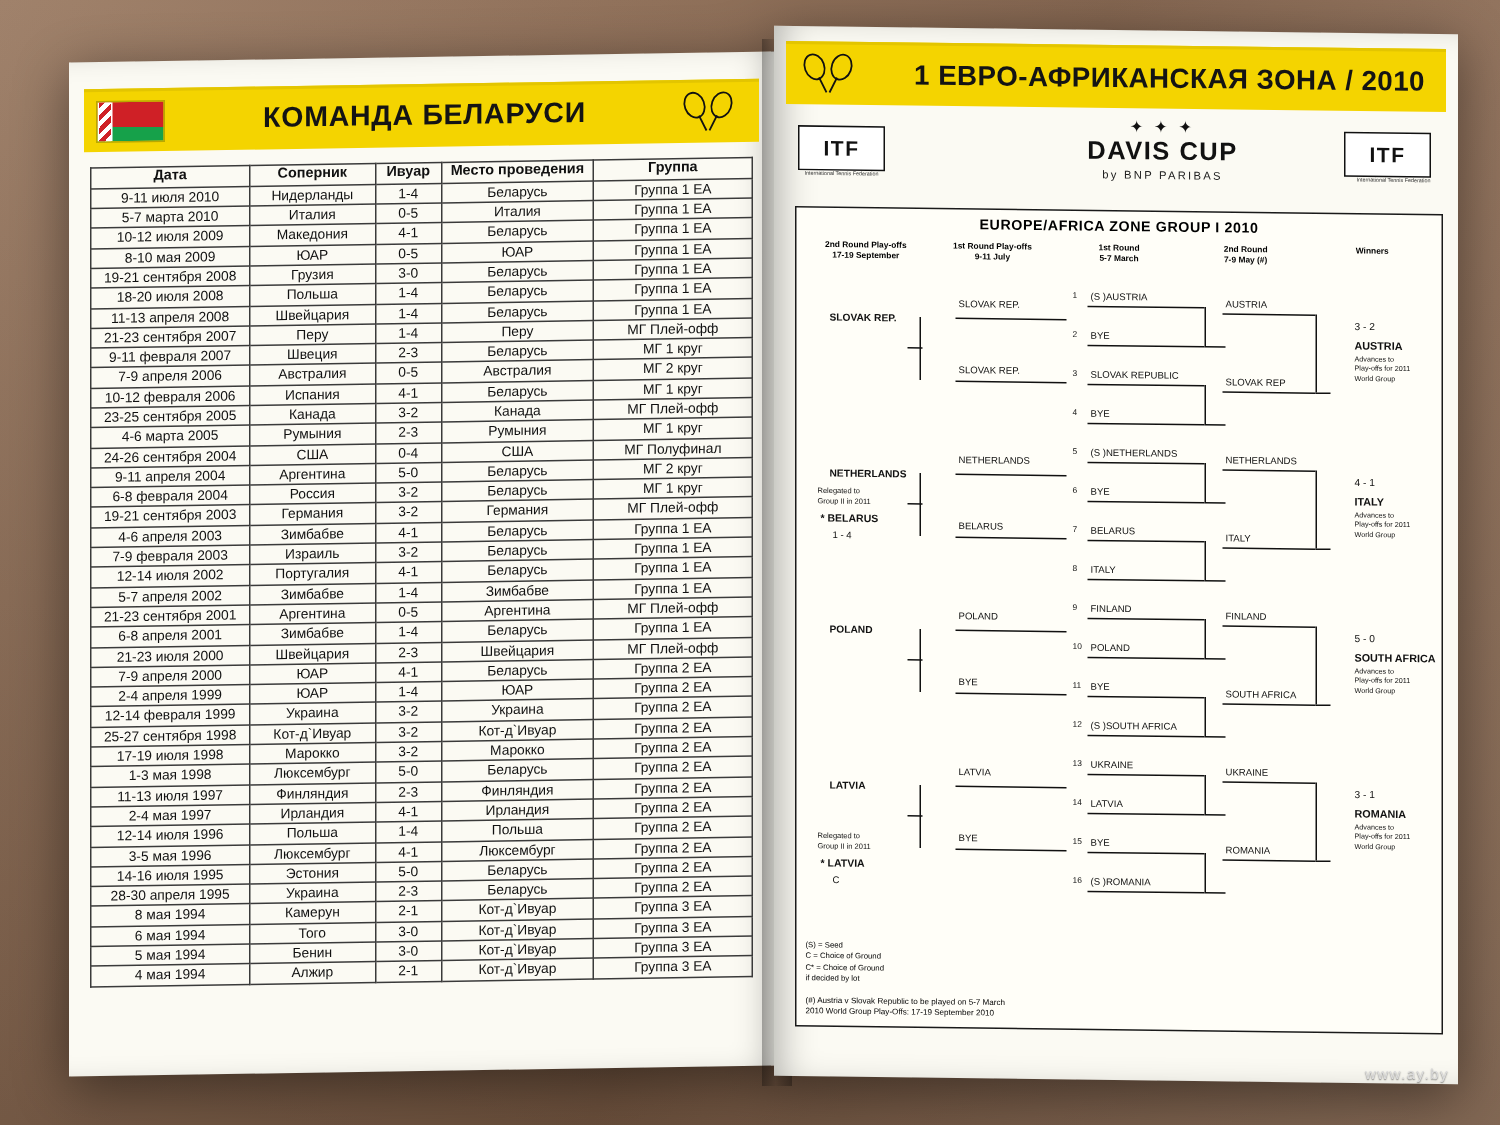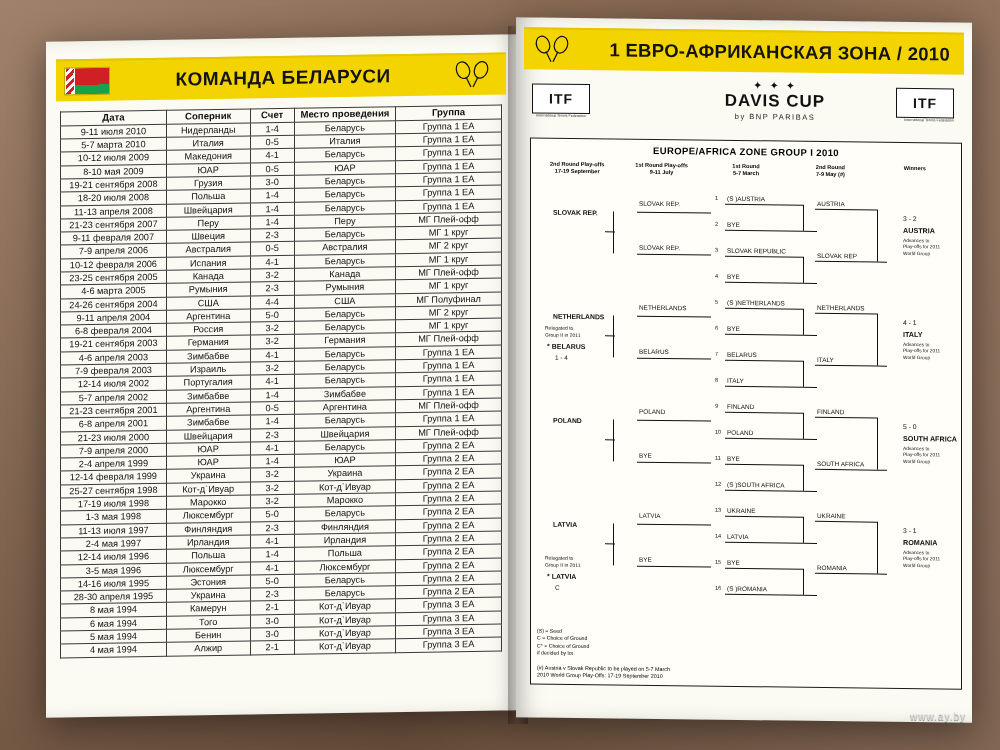--- a/index.html
+++ b/index.html
@@ -179,21 +179,21 @@
         </g>
       </svg>
     </div>
 
     <div class="tbl-wrap">
       <table class="hist">
         <thead>
           <tr>
             <th class="c-date">Дата</th>
             <th class="c-opp">Соперник</th>
-            <th class="c-score">Счет</th>
+            <th class="c-score">Ивуар</th>
             <th class="c-place">Место проведения</th>
             <th class="c-group">Группа</th>
           </tr>
         </thead>
         <tbody id="hist-body">
             <tr>
               <td class="c-date">9-11 июля 2010</td>
               <td class="c-opp">Нидерланды</td>
               <td class="c-score">1-4</td>
               <td class="c-place">Беларусь</td>
@@ -279,21 +279,21 @@
             <tr>
               <td class="c-date">4-6 марта 2005</td>
               <td class="c-opp">Румыния</td>
               <td class="c-score">2-3</td>
               <td class="c-place">Румыния</td>
               <td class="c-group">МГ 1 круг</td>
             </tr>
             <tr>
               <td class="c-date">24-26 сентября 2004</td>
               <td class="c-opp">США</td>
-              <td class="c-score">4-4</td>
+              <td class="c-score">0-4</td>
               <td class="c-place">США</td>
               <td class="c-group">МГ Полуфинал</td>
             </tr>
             <tr>
               <td class="c-date">9-11 апреля 2004</td>
               <td class="c-opp">Аргентина</td>
               <td class="c-score">5-0</td>
               <td class="c-place">Беларусь</td>
               <td class="c-group">МГ 2 круг</td>
             </tr>

